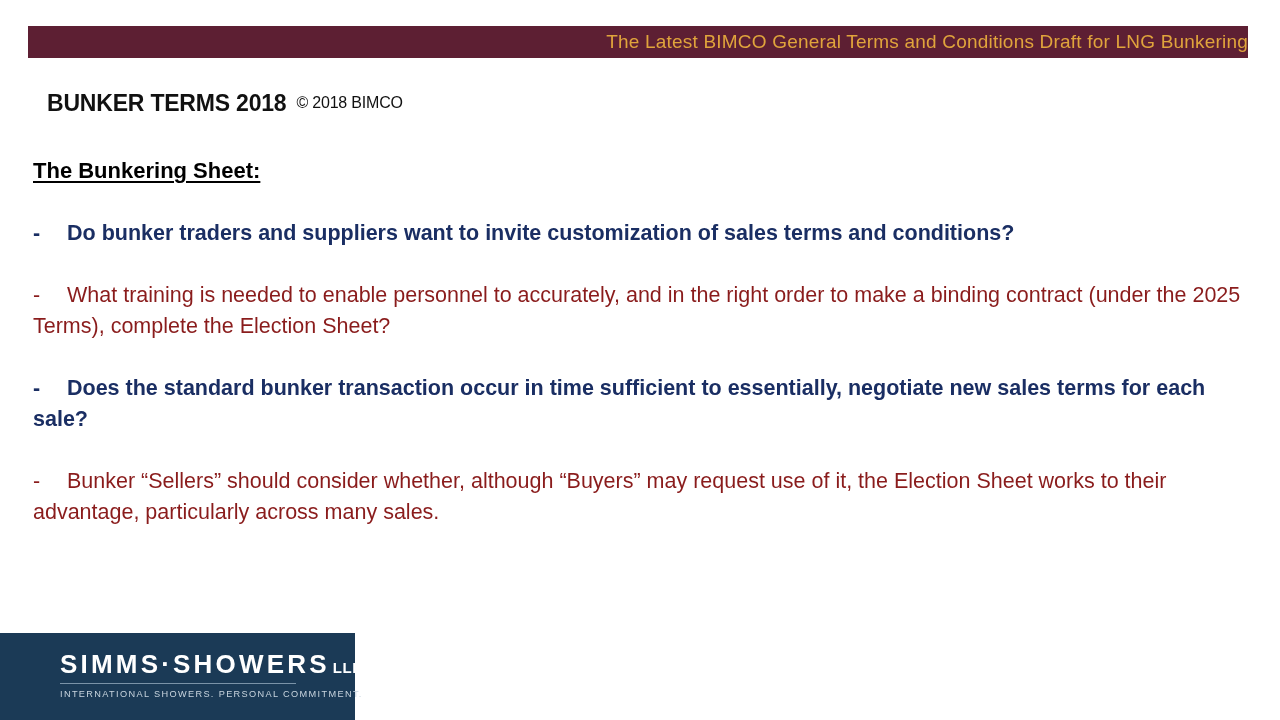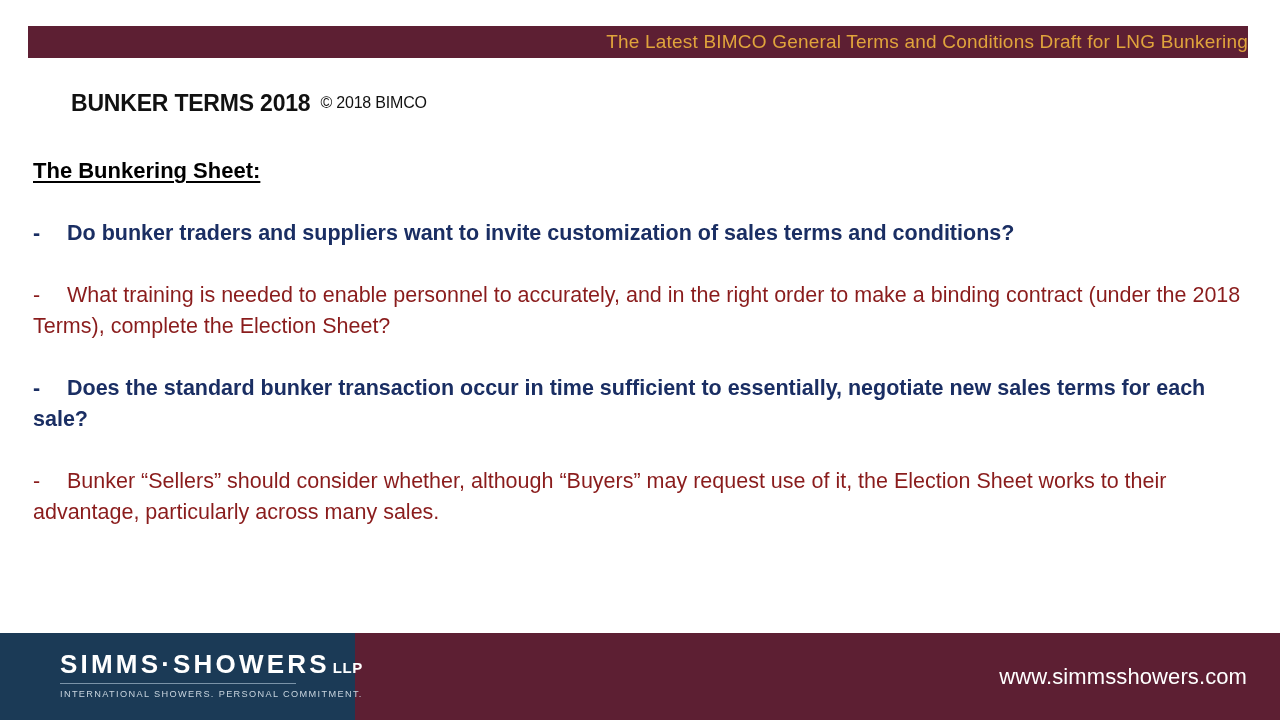--- a/index.html
+++ b/index.html
@@ -69,21 +69,20 @@
     color: #123a5e;
   }
   .bunker-terms {
     font-family: "Liberation Sans", sans-serif;
     font-weight: bold;
     font-size: 23px;
     line-height: 30px;
     color: #111111;
     letter-spacing: -0.2px;
     padding-bottom: 1px;
-    margin-left: 24px;
   }
   .copyright {
     font-family: "Liberation Sans", sans-serif;
     font-size: 16px;
     line-height: 28px;
     color: #111111;
     padding-bottom: 2px;
     letter-spacing: -0.2px;
   }
 
@@ -208,21 +207,21 @@
 
 <div class="content">
 
   <div class="section-heading">The Bunkering Sheet:</div>
 
   <p class="para blue">
     <span class="dash">-</span><span>Do bunker traders and suppliers want to invite customization of sales terms and conditions?</span>
   </p>
 
   <p class="para red">
-    <span class="dash">-</span><span>What training is needed to enable personnel to accurately, and in the right order to make a binding contract (under the 2018 Terms), complete the Election Sheet?</span>
+    <span class="dash">-</span><span>What training is needed to enable personnel to accurately, and in the right order to make a binding contract (under the 2025 Terms), complete the Election Sheet?</span>
   </p>
 
   <p class="para blue">
     <span class="dash">-</span><span>Does the standard bunker transaction occur in time sufficient to essentially, negotiate new sales terms for each sale?</span>
   </p>
 
   <p class="para red">
     <span class="dash">-</span><span>Bunker “Sellers” should consider whether, although “Buyers” may request use of it, the Election Sheet works to their advantage, particularly across many sales.</span>
   </p>
 
@@ -232,16 +231,13 @@
   <div class="footer-left">
     <div class="ss-logo">
       <div class="ss-name">
         <span class="ss-main">SIMMS·SHOWERS</span>
         <span class="ss-llp">LLP</span>
       </div>
       <div class="ss-rule"></div>
       <div class="ss-tagline">INTERNATIONAL SHOWERS. PERSONAL COMMITMENT.</div>
     </div>
   </div>
-  <div class="footer-right">
-    <span class="site-url">www.simmsshowers.com</span>
-  </div>
 </div>
 
 </body></html>

